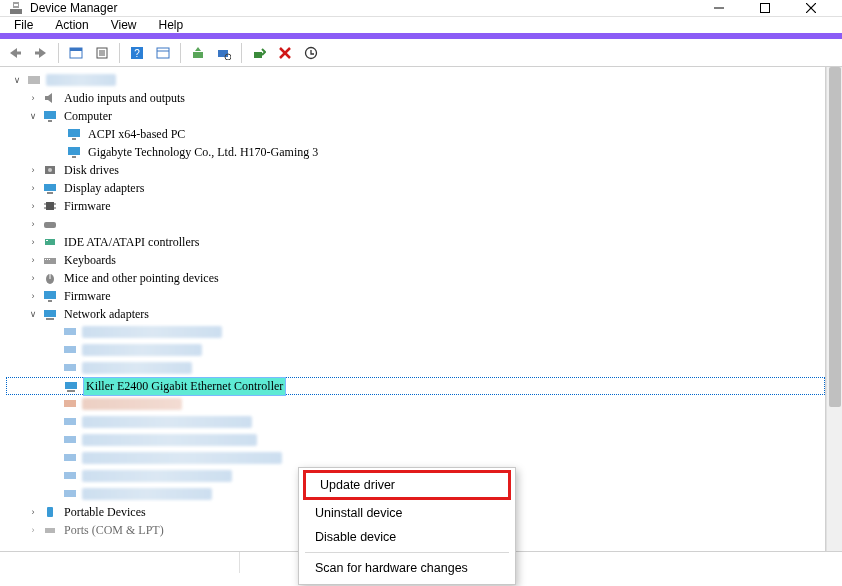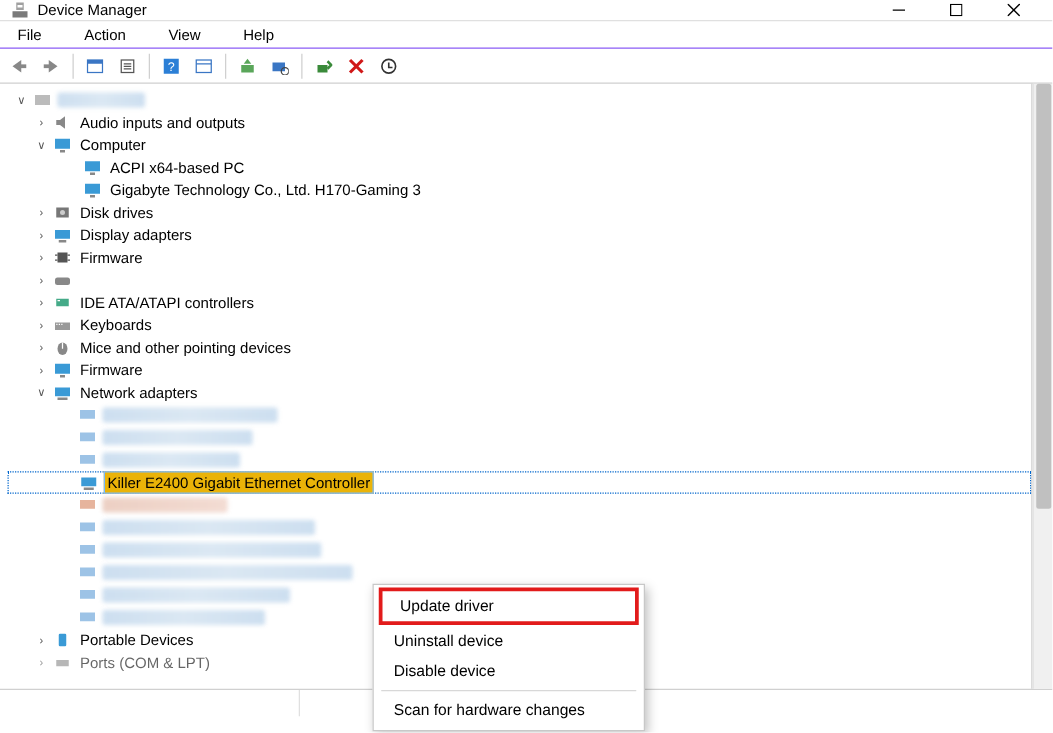--- a/index.html
+++ b/index.html
@@ -34,22 +34,22 @@
   .win-btn {
     width: 46px; height: 30px;
     display: flex; align-items: center; justify-content: center;
     font-size: 12px;
   }
   .menubar {
     height: 22px;
     display: flex;
     align-items: center;
     padding: 0 6px;
-    gap: 18px;
-    border-bottom: 1px solid #8b5cf6;
+    gap: 6px;
+    border-bottom: 6px solid #8b5cf6;
     text-align: center;
   }
   .menubar span { padding: 2px 8px; }
   .toolbar {
     height: 28px;
     display: flex;
     align-items: center;
     padding: 0 4px;
     gap: 4px;
     border-bottom: 1px solid #d0d0d0;
@@ -104,37 +104,37 @@
     font-size: 9px; color: #555;
     margin-right: 2px;
   }
   .exp.none { visibility: hidden; }
   .dicon {
     width: 16px; height: 16px;
     margin-right: 4px;
     display: inline-flex; align-items: center; justify-content: center;
     flex-shrink: 0;
   }
-  .lbl { padding: 1px 2px; }
+  .lbl { padding: 1px 2px; font-family: Liberation Serif, serif; }
   .indent0 { padding-left: 4px; }
   .indent1 { padding-left: 20px; }
   .indent2 { padding-left: 44px; }
   .indent3 { padding-left: 56px; }
   .blurred .placeholder {
     height: 12px;
     border-radius: 2px;
     background: linear-gradient(90deg,#bcd4eb,#cfe0ef,#bcd4eb);
     filter: blur(1.5px);
     opacity:.75;
   }
   .selected-item {
     border: 1px dotted #0066cc;
   }
   .selected-item .lbl {
-    background: #eab308;
+    background: #5eead4;
     border: 1px solid #7abaff;
   }
   .context-menu {
     position: absolute;
     top: 400px; left: 298px;
     width: 218px;
     background: #fff;
     border: 1px solid #c8c8c8;
     box-shadow: 2px 3px 8px rgba(0,0,0,0.25);
     padding: 4px 2px;

